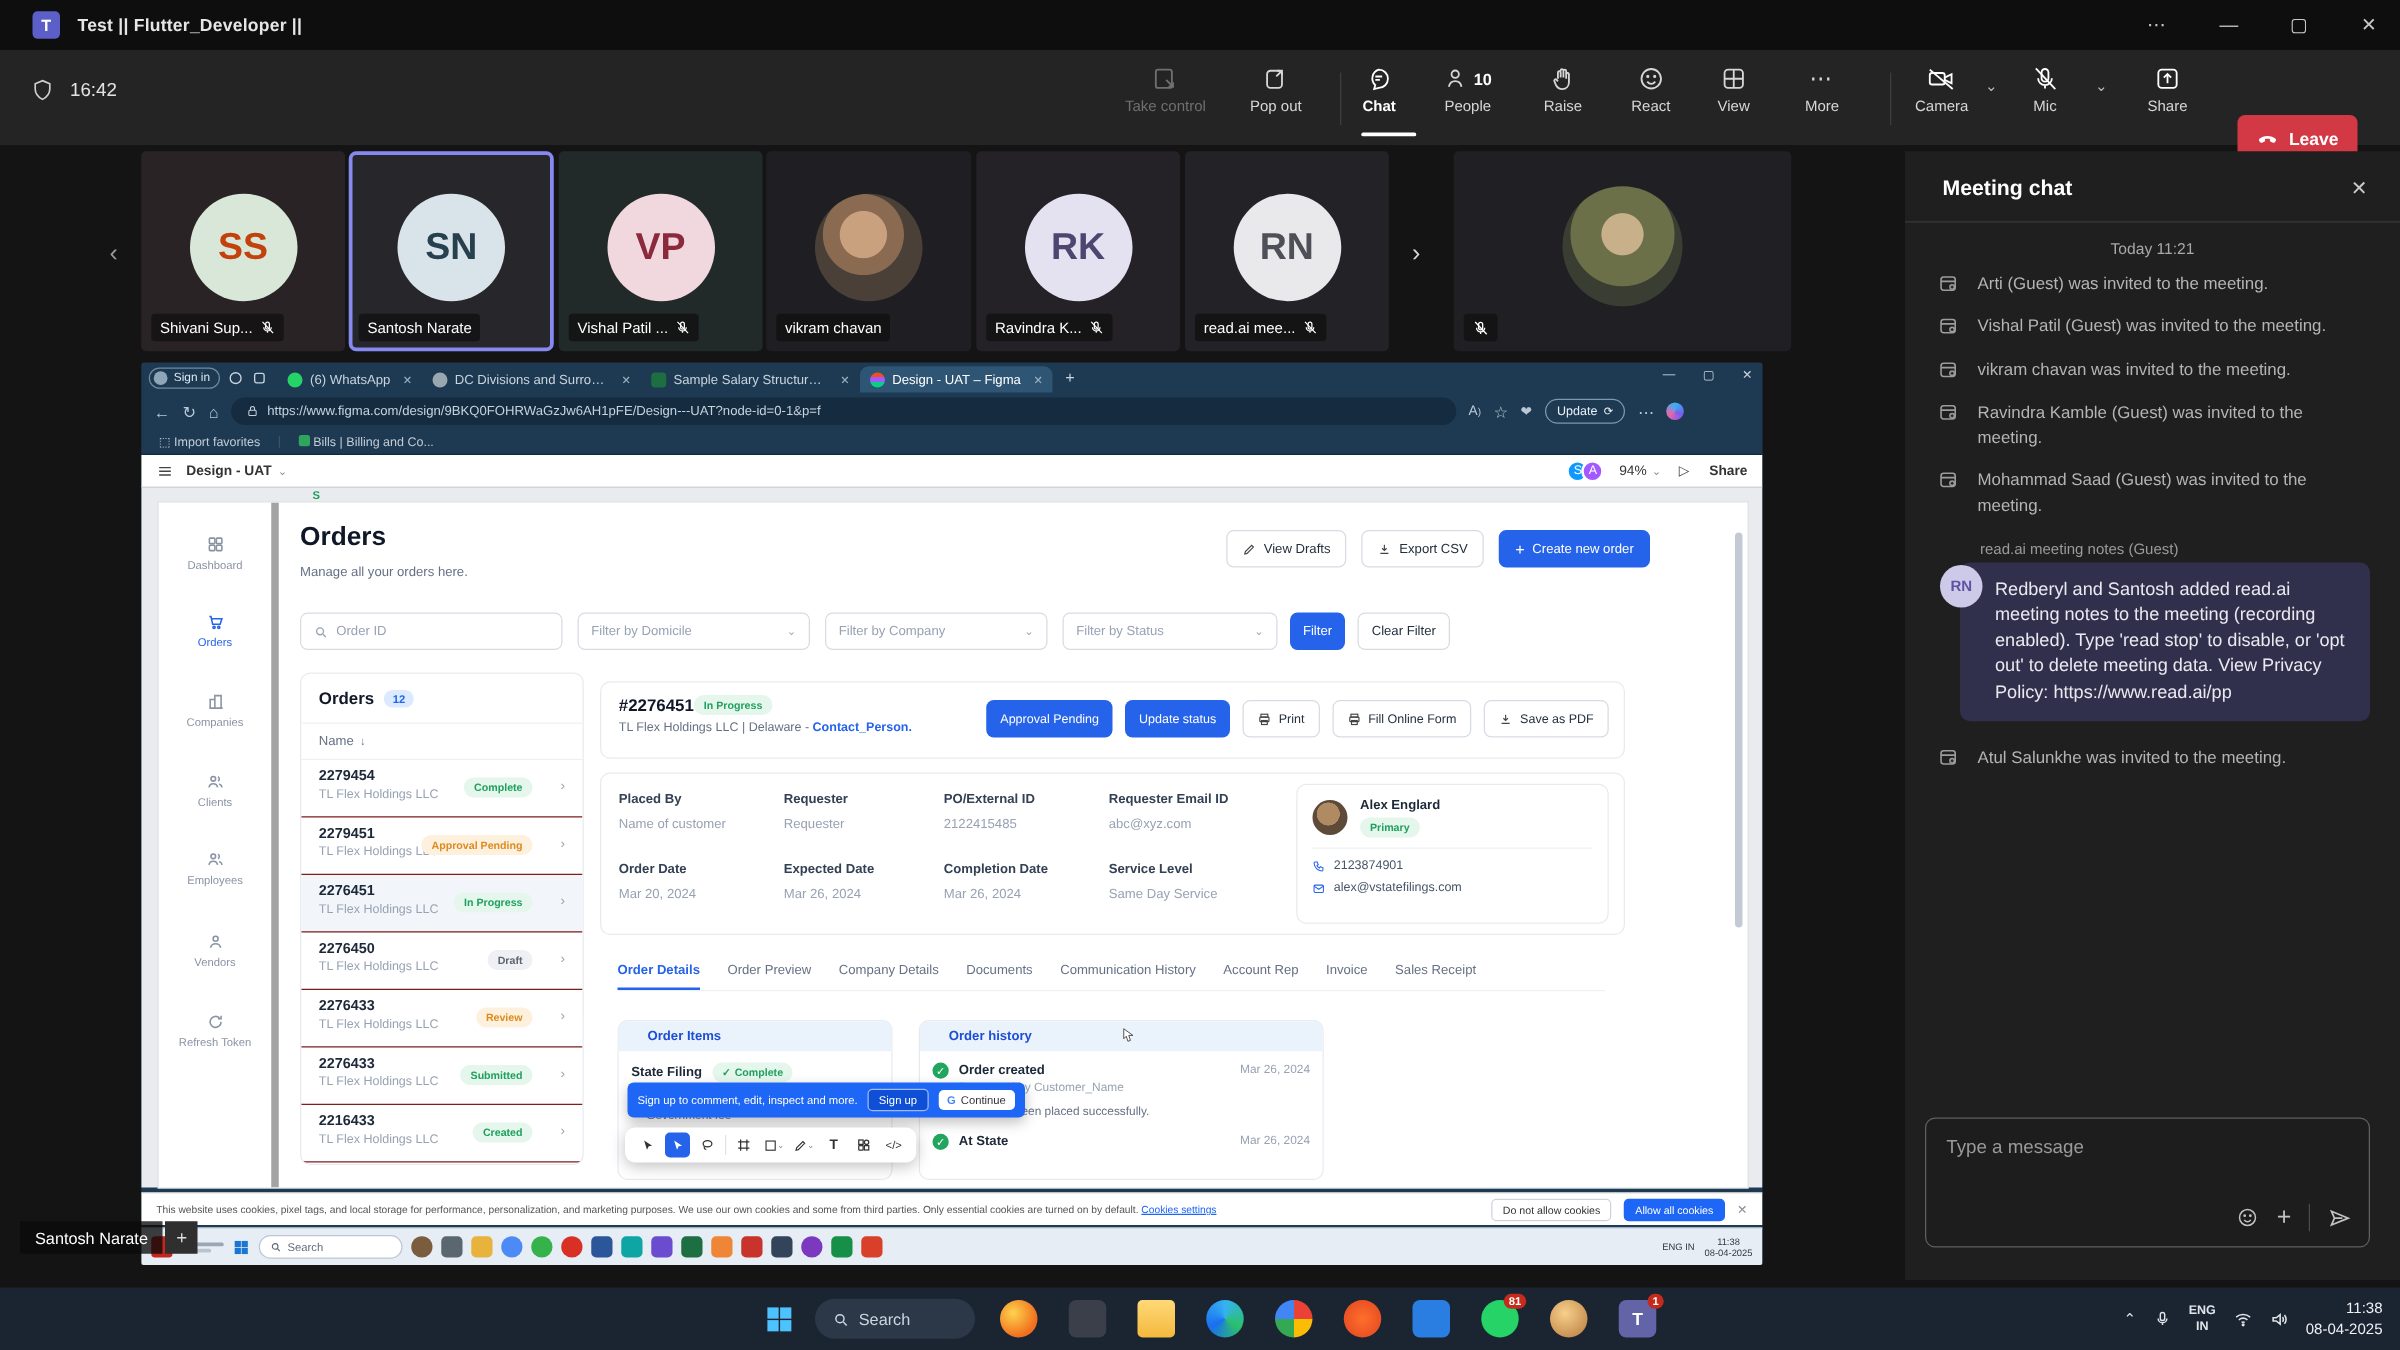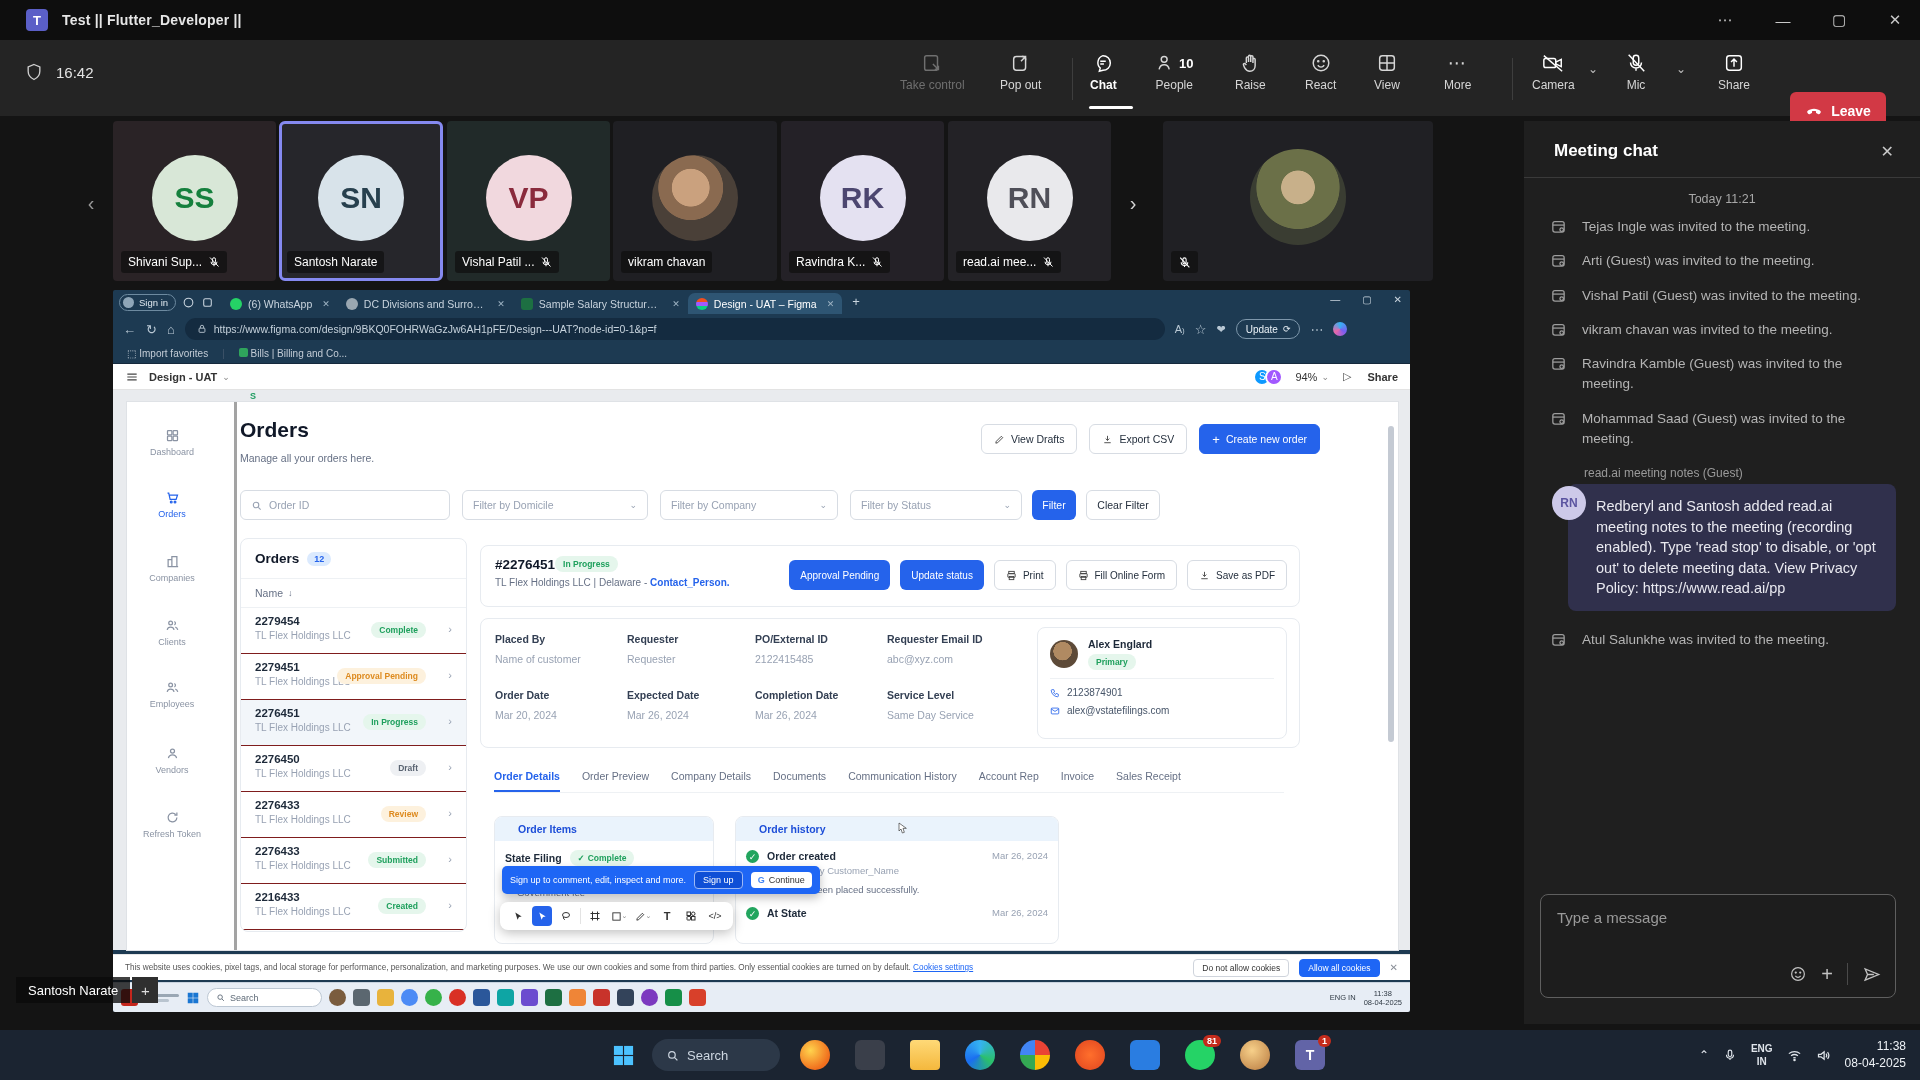--- a/index.html
+++ b/index.html
@@ -43,21 +43,21 @@
 .eaddr{height:30px;display:flex;align-items:center;padding:0 10px;gap:10px;color:#b9c8d4;font-size:13px}
 .urlpill{height:22px;flex:0 0 980px;background:#142b40;border-radius:11px;display:flex;align-items:center;gap:7px;padding:0 12px;font-size:10.5px;color:#c6d2dc;overflow:hidden;white-space:nowrap}
 .efav{height:20px;display:flex;align-items:center;gap:14px;padding:0 14px;font-size:10px;color:#c3ccd6;border-bottom:1px solid #15293c}
 .updt{height:20px;border:1px solid #7e97ab;border-radius:10px;display:flex;align-items:center;gap:5px;padding:0 9px;font-size:10px;color:#eaf1f7}
 
 .ftool{height:26px;background:#fff;border-bottom:1px solid #e3e3e3;display:flex;align-items:center;padding:0 12px;font-size:11px;color:#333}
 .favatar{width:18px;height:18px;border-radius:50%;color:#fff;font-size:10px;display:flex;align-items:center;justify-content:center;border:2px solid #fff}
 .canvas{position:relative;height:560px;background:#e9ebee}
 .frame{position:absolute;left:14px;top:12px;width:1271px;height:548px;background:#fff;box-shadow:0 0 0 1px #dfe2e6;overflow:hidden}
 
-.sidebar{position:absolute;left:0;top:0;width:110px;height:548px;border-right:3px solid #a3a3a3}
+.sidebar{position:absolute;left:0;top:0;width:96px;height:548px;border-right:6px solid #a3a3a3}
 .sitem{position:absolute;left:0;width:90px;display:flex;flex-direction:column;align-items:center;gap:4px;color:#8a93a3;font-size:9px}
 .sitem.on{color:#2563eb}
 .h1{position:absolute;left:113px;top:16px;font-size:21px;font-weight:bold;color:#101828}
 .sub{position:absolute;left:113px;top:50px;font-size:10.5px;color:#667085}
 .hbtn{height:30px;border:1px solid #d7dce3;border-radius:6px;background:#fff;display:flex;align-items:center;gap:6px;padding:0 12px;font-size:10.5px;color:#25303e;white-space:nowrap}
 .hbtn.blue{background:#2563eb;border-color:#2563eb;color:#fff}
 .inp{height:30px;border:1px solid #d7dce3;border-radius:6px;background:#fff;display:flex;align-items:center;gap:7px;padding:0 10px;font-size:10.5px;color:#98a2b3;white-space:nowrap}
 .inp .cv{margin-left:auto;color:#98a2b3;font-size:9px}
 .fbtn{height:30px;border-radius:6px;display:flex;align-items:center;justify-content:center;font-size:10.5px}
 
@@ -251,21 +251,21 @@
       <svg width="18" height="18" viewBox="0 0 24 24" fill="#fff">
           <path d="M12 9c-3.5 0-6.6 1.2-8.6 3.1-.6.6-.7 1.5-.2 2.2l1 1.4c.4.6 1.2.8 1.9.5l2.4-1.1c.6-.3 1-.9.9-1.6l-.1-1.2c.8-.3 1.7-.4 2.7-.4s1.9.1 2.7.4l-.1 1.2c-.1.7.3 1.3.9 1.6l2.4 1.1c.7.3 1.5.1 1.9-.5l1-1.4c.5-.7.4-1.6-.2-2.2C18.6 10.2 15.5 9 12 9z"></path>
         </svg>
       <span>Leave</span>
     </div>
   </div>
 
   <div class="snav" style="left:80px">‹</div>
 
   <div class="tile" style="left:113px;width:163px;background:#2a2326">
-    <div class="av" style="background: rgb(216, 231, 215); color: #15803d;">SS</div>
+    <div class="av" style="background: rgb(216, 231, 215); color: #c2410c;">SS</div>
     <div class="namepill">
         <span>Shivani Sup...</span>
       <svg width="12" height="12" viewBox="0 0 24 24" fill="none" stroke="#fff" stroke-width="2">
           <rect x="9" y="3.5" width="6" height="11" rx="3"></rect>
           <path d="M6 11.5a6 6 0 0012 0M12 17.5v3M4 3l17 18"></path>
         </svg>
       </div>
   </div>
   <div class="tile activ" style="left:279px;width:164px;background:#26262b">
     <div class="av" style="background: rgb(216, 227, 234); color: rgb(39, 64, 78);">SN</div>
@@ -825,31 +825,20 @@
 
     <div class="smsg">
       <span class="ictxt">
           <svg width="17" height="17" viewBox="0 0 24 24" fill="none" stroke="#9d9d9d" stroke-width="1.8">
             <rect x="4" y="5" width="16" height="15" rx="3"></rect>
             <path d="M4 10h16"></path>
             <circle cx="16.5" cy="16.5" r="3.4" fill="#9d9d9d" stroke="none"></circle>
             <path d="M16.5 14.8v3.4M14.8 16.5h3.4" stroke="#1f1f1f" stroke-width="1.4"></path>
           </svg>
         </span>
-      <span>Tejas Ingle was invited to the meeting.</span>
-      </div>
-    <div class="smsg">
-      <span class="ictxt">
-          <svg width="17" height="17" viewBox="0 0 24 24" fill="none" stroke="#9d9d9d" stroke-width="1.8">
-            <rect x="4" y="5" width="16" height="15" rx="3"></rect>
-            <path d="M4 10h16"></path>
-            <circle cx="16.5" cy="16.5" r="3.4" fill="#9d9d9d" stroke="none"></circle>
-            <path d="M16.5 14.8v3.4M14.8 16.5h3.4" stroke="#1f1f1f" stroke-width="1.4"></path>
-          </svg>
-        </span>
       <span>Arti (Guest) was invited to the meeting.</span>
       </div>
     <div class="smsg">
       <span class="ictxt">
           <svg width="17" height="17" viewBox="0 0 24 24" fill="none" stroke="#9d9d9d" stroke-width="1.8">
             <rect x="4" y="5" width="16" height="15" rx="3"></rect>
             <path d="M4 10h16"></path>
             <circle cx="16.5" cy="16.5" r="3.4" fill="#9d9d9d" stroke="none"></circle>
             <path d="M16.5 14.8v3.4M14.8 16.5h3.4" stroke="#1f1f1f" stroke-width="1.4"></path>
           </svg>

